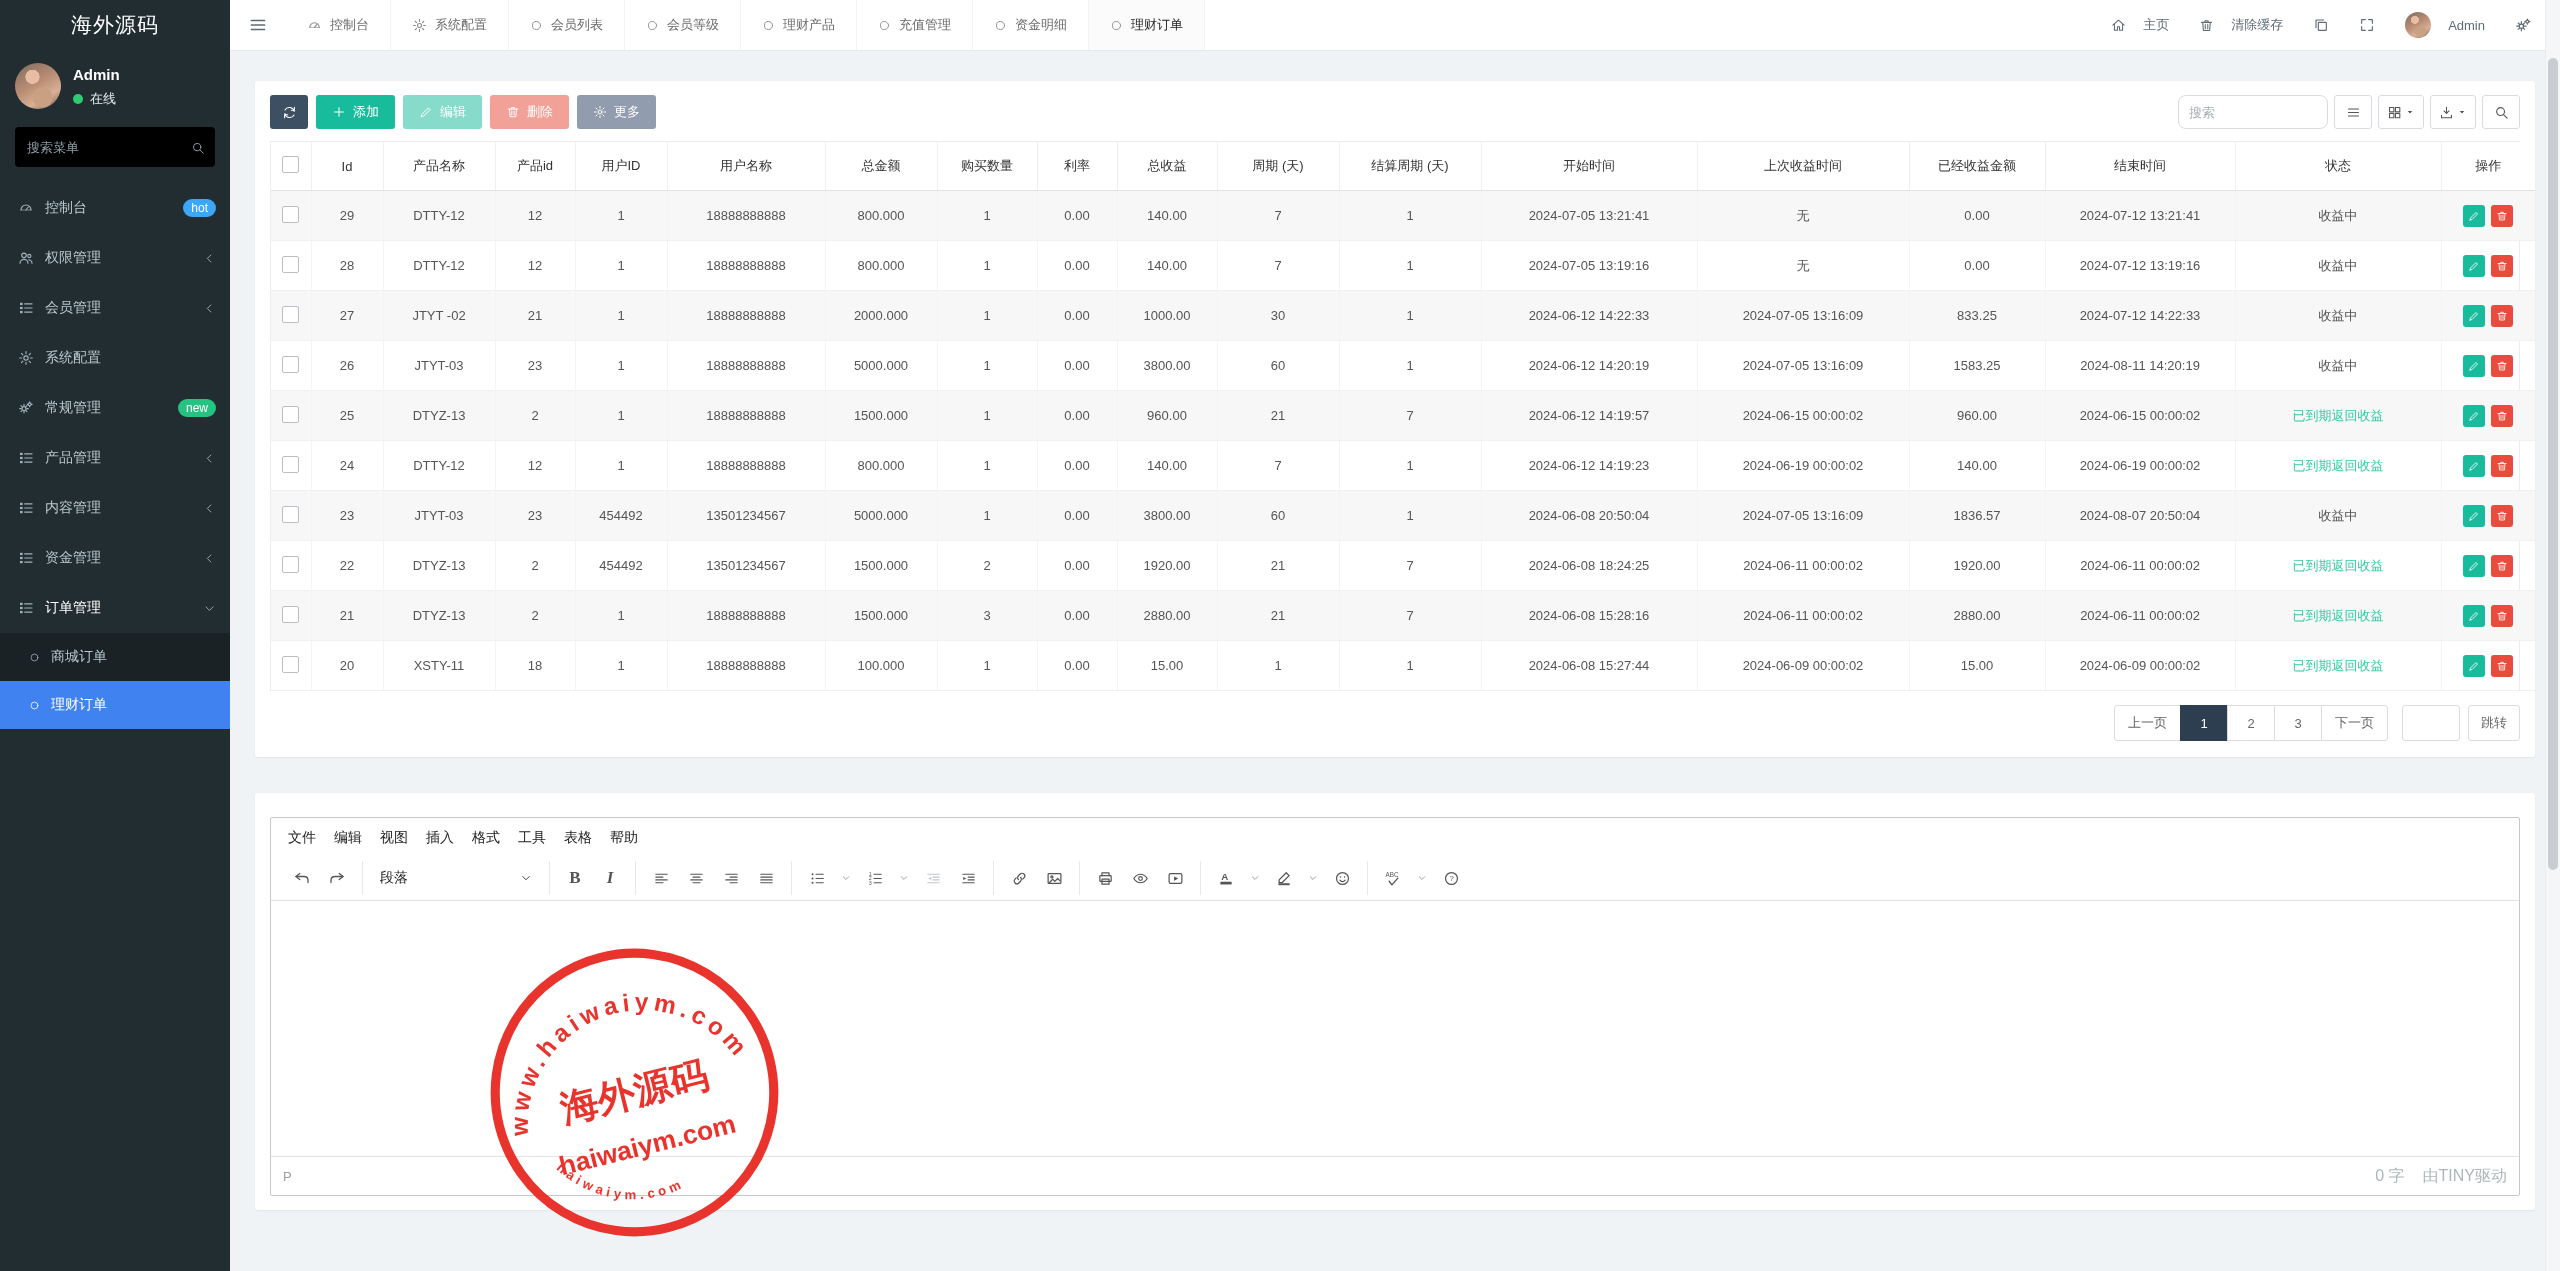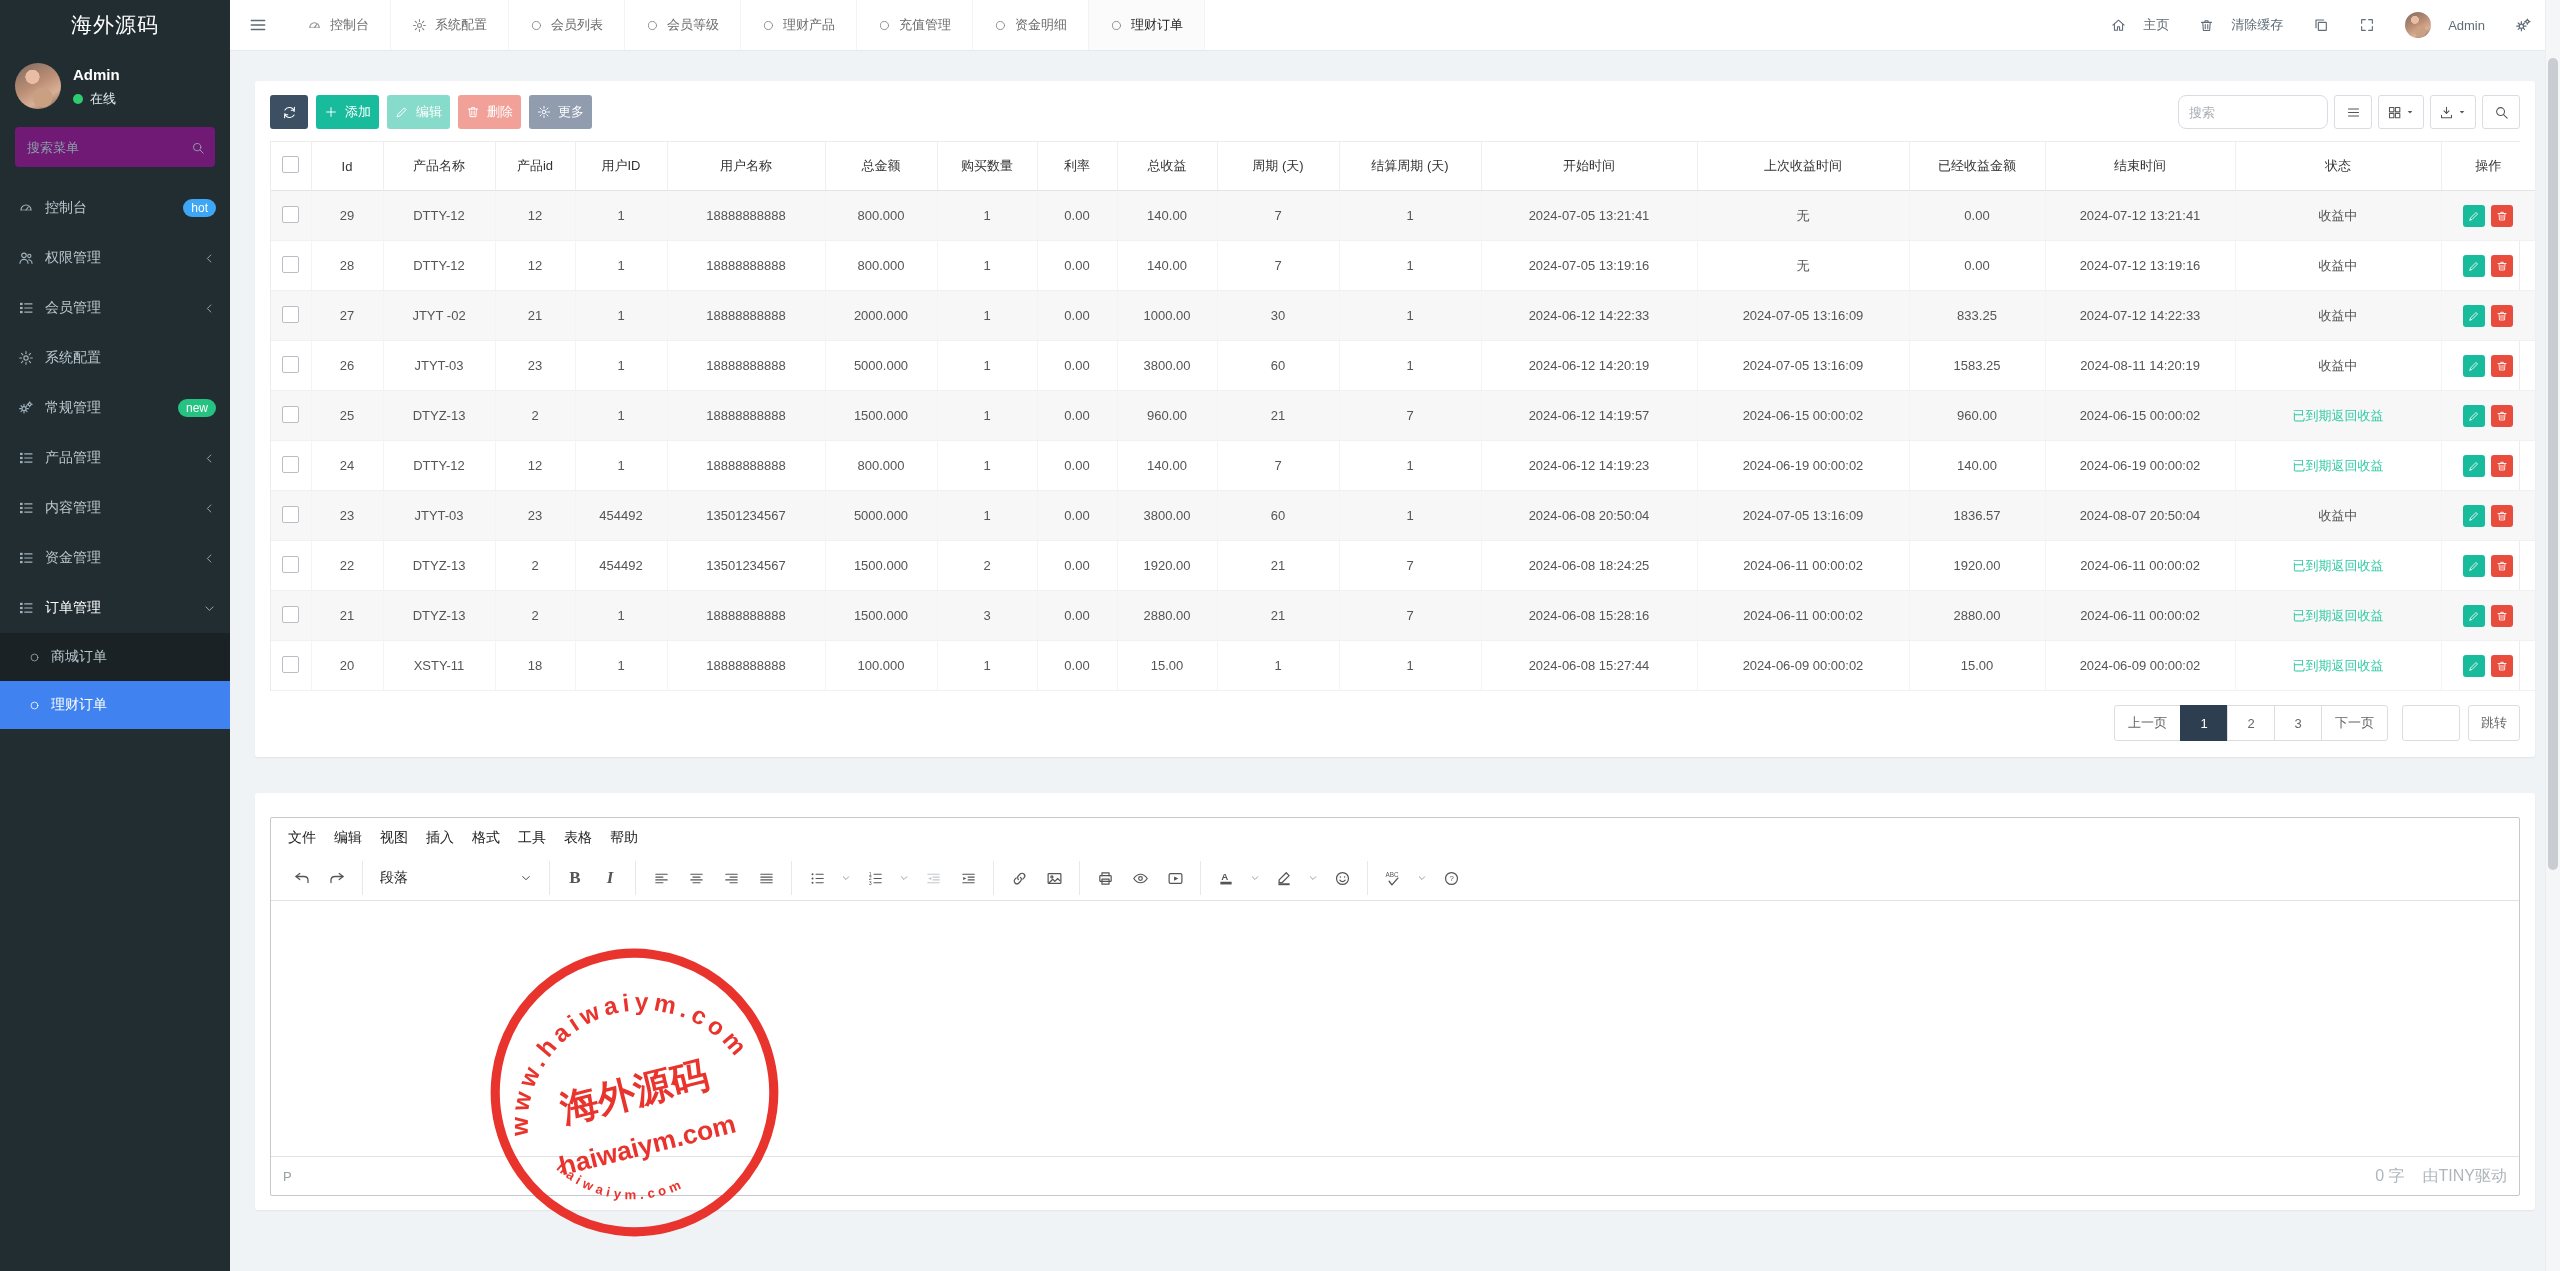--- a/index.html
+++ b/index.html
@@ -12,21 +12,21 @@
   .user-panel{display:flex;gap:12px;padding:13px 15px 8px}
   .avatar{border-radius:50%;background:
       radial-gradient(circle at 38% 30%,#e9bda4 16%,rgba(0,0,0,0) 17%),
       radial-gradient(circle at 60% 75%,#caa083 22%,rgba(0,0,0,0) 23%),
       linear-gradient(150deg,#7d6a61 0%,#b98d74 45%,#d9b096 72%,#6e5347 100%)}
   .avatar-lg{width:46px;height:46px}
   .user-name{color:#fff;font-size:15px;font-weight:bold;margin-top:3px}
   .user-status{color:#e4ecef;font-size:13px;margin-top:7px;display:flex;align-items:center;gap:7px}
   .dot{width:10px;height:10px;border-radius:50%;background:#2ecc71}
   .side-search{margin:10px 15px 16px;position:relative}
-  .side-search input{width:100%;height:40px;background:#701a75;border:none;border-radius:4px;
+  .side-search input{width:100%;height:40px;background:#000000;border:none;border-radius:4px;
       padding:0 34px 0 12px;color:#c8d5da;font-size:13px;box-sizing:border-box;outline:none}
   .side-search input::placeholder{color:#8c9ea8}
   .side-search .sicon{position:absolute;right:10px;top:11px;color:#8c9ea8}
   .menu-item{height:50px;display:flex;align-items:center;padding:0 14px 0 18px;color:#b8c7ce;
       font-size:14px;gap:11px;cursor:pointer}
   .menu-item .ic{color:#9fb1ba}
   .menu-item.open{color:#fff}
   .badge{margin-left:auto;font-size:12px;color:#fff;padding:2px 8px;border-radius:9px;line-height:14px}
   .chev{margin-left:auto;color:#7e8e97;display:flex}
   .submenu{background:#1a2226}
@@ -47,21 +47,21 @@
   .nav-right{margin-left:auto;display:flex;align-items:center;gap:30px;padding-right:28px;
       color:#5f6b76;font-size:13px}
   .nav-link{display:flex;align-items:center;gap:17px;cursor:pointer}
   .avatar-sm{width:26px;height:26px}
   
   .content{position:absolute;left:230px;top:51px;right:0;bottom:0}
   .card{background:#fff;border-radius:3px;box-shadow:0 1px 2px rgba(0,0,0,.06)}
   .card-table{margin:30px 25px 0;padding:14px 15px 16px}
   .toolbar-row{display:flex;align-items:center;gap:8px}
   .btn{height:34px;border:none;border-radius:3px;color:#fff;font-size:13px;display:inline-flex;
-      align-items:center;gap:7px;padding:0 8px;cursor:pointer}
+      align-items:center;gap:7px;padding:0 16px;cursor:pointer}
   .btn-refresh{background:#3d4f63;width:38px;justify-content:center;padding:0}
   .btn-add{background:#18bc9c}
   .btn-edit{background:#18bc9c;opacity:.52}
   .btn-del{background:#e74c3c;opacity:.52}
   .btn-more{background:#919cae}
   .toolbar-right{margin-left:auto;display:flex;align-items:center;gap:6px}
   .search-input{width:150px;height:34px;border:1px solid #d9dde1;border-radius:8px;padding:0 10px;
       font-size:13px;color:#555;box-sizing:border-box;outline:none}
   .search-input::placeholder{color:#a6adb3}
   .tbtn{height:34px;min-width:38px;padding:0 8px;border:1px solid #d9dde1;background:#fff;

